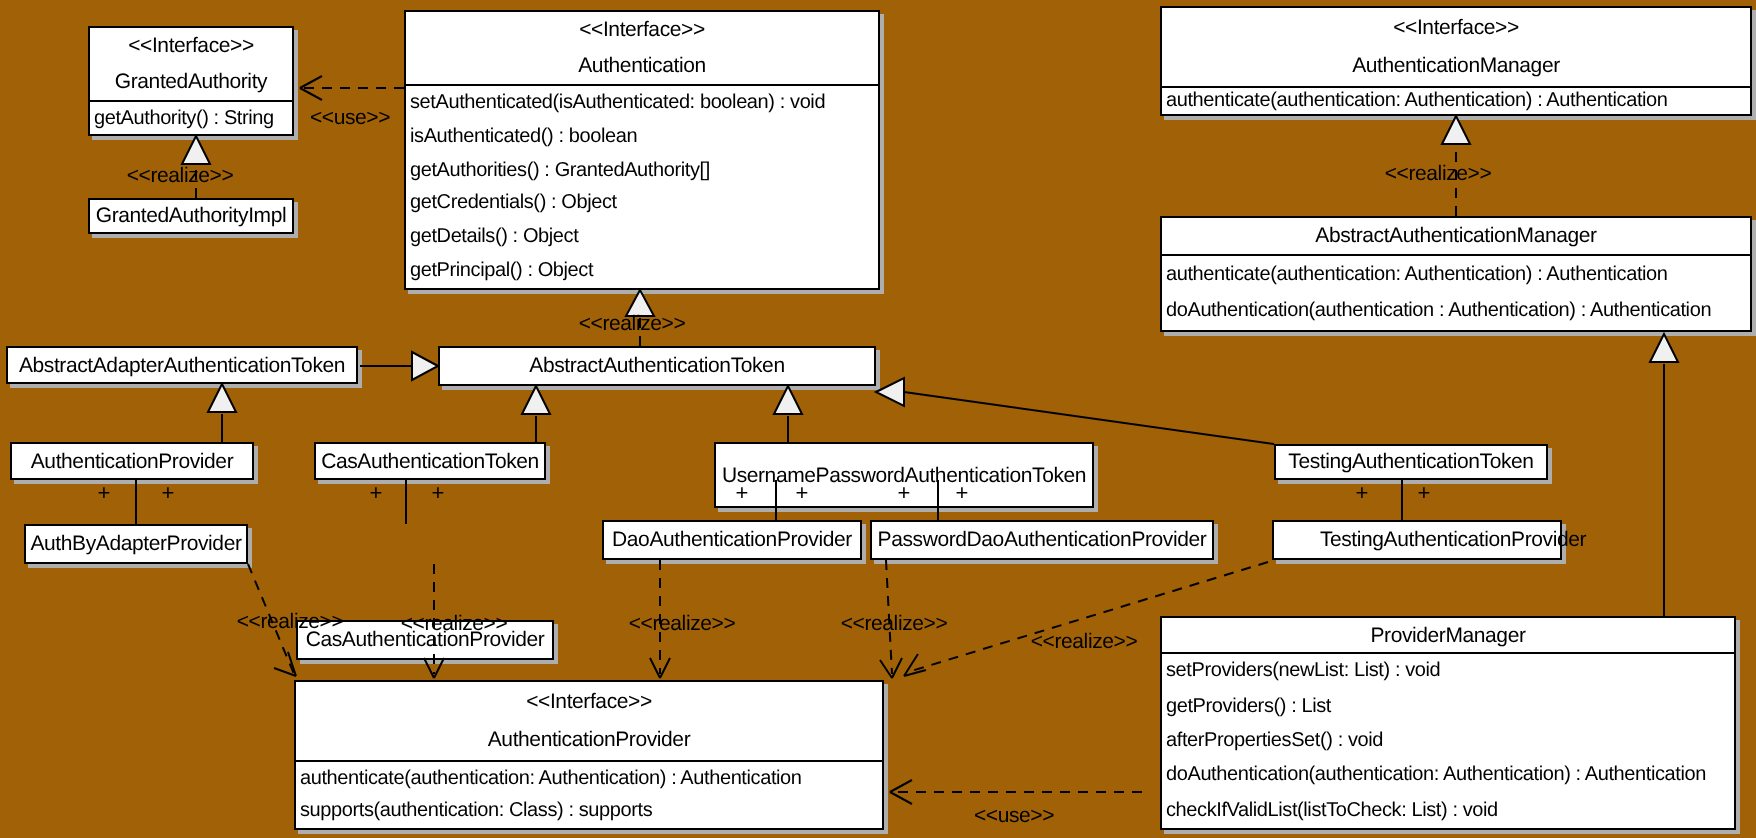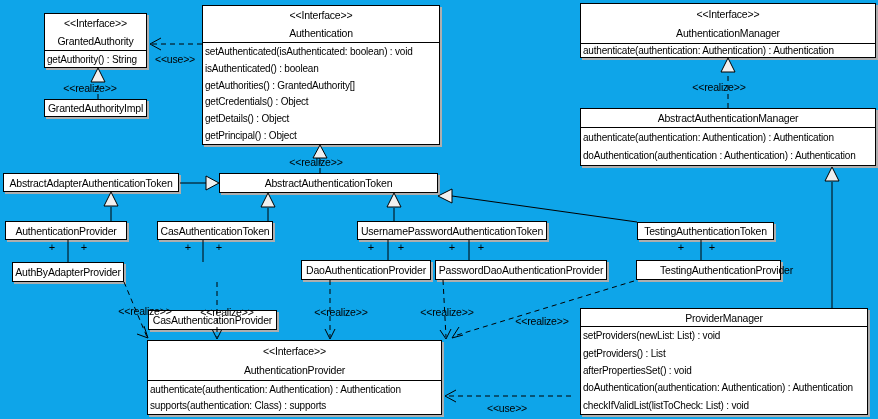--- a/index.html
+++ b/index.html
@@ -1,16 +1,16 @@
 <!DOCTYPE html>
 <html><head>
 <meta charset="utf-8">
 <style>
   html,body{margin:0;padding:0;}
-  #stage{position:relative;width:878px;height:419px;background:#0ea5e9;overflow:hidden;
+  #stage{position:relative;width:878px;height:419px;background:#a16207;overflow:hidden;
          font-family:"Liberation Sans","DejaVu Sans",sans-serif;color:#000;}
   .box{position:absolute;box-sizing:border-box;background:#fff;border:1px solid #000;
        box-shadow:2px 2px 0 #aeaeae;display:flex;flex-direction:column;}
   .hdr{display:flex;flex-direction:column;justify-content:space-around;align-items:center;
        border-bottom:1px solid #000;box-sizing:border-box;flex:none;}
   .stereo{font-size:10.5px;letter-spacing:-0.2px;white-space:nowrap;}
   .cname{font-size:10.5px;letter-spacing:-0.2px;white-space:nowrap;}
   .italic{}
   .methods{display:flex;flex-direction:column;flex:1;min-height:0;}
   .method{flex:1;display:flex;align-items:center;font-size:10px;letter-spacing:-0.2px;
@@ -88,21 +88,21 @@
   </div>
 
   <div class="box nameonly" style="left:5px;top:221px;width:122px;height:19px;">
     <div class="cname">AuthenticationProvider</div>
   </div>
 
   <div class="box nameonly" style="left:157px;top:221px;width:116px;height:19px;">
     <div class="cname">CasAuthenticationToken</div>
   </div>
 
-  <div class="box nameonly" style="left:357px;top:221px;width:190px;height:19px;">
+  <div class="box nameonly" style="left:357px;top:221px;width:190px;height:33px;">
     <div class="cname">UsernamePasswordAuthenticationToken</div>
   </div>
 
   <div class="box nameonly" style="left:637px;top:222px;width:137px;height:18px;">
     <div class="cname">TestingAuthenticationToken</div>
   </div>
 
   <div class="box nameonly" style="left:12px;top:262px;width:112px;height:20px;">
     <div class="cname">AuthByAdapterProvider</div>
   </div>

